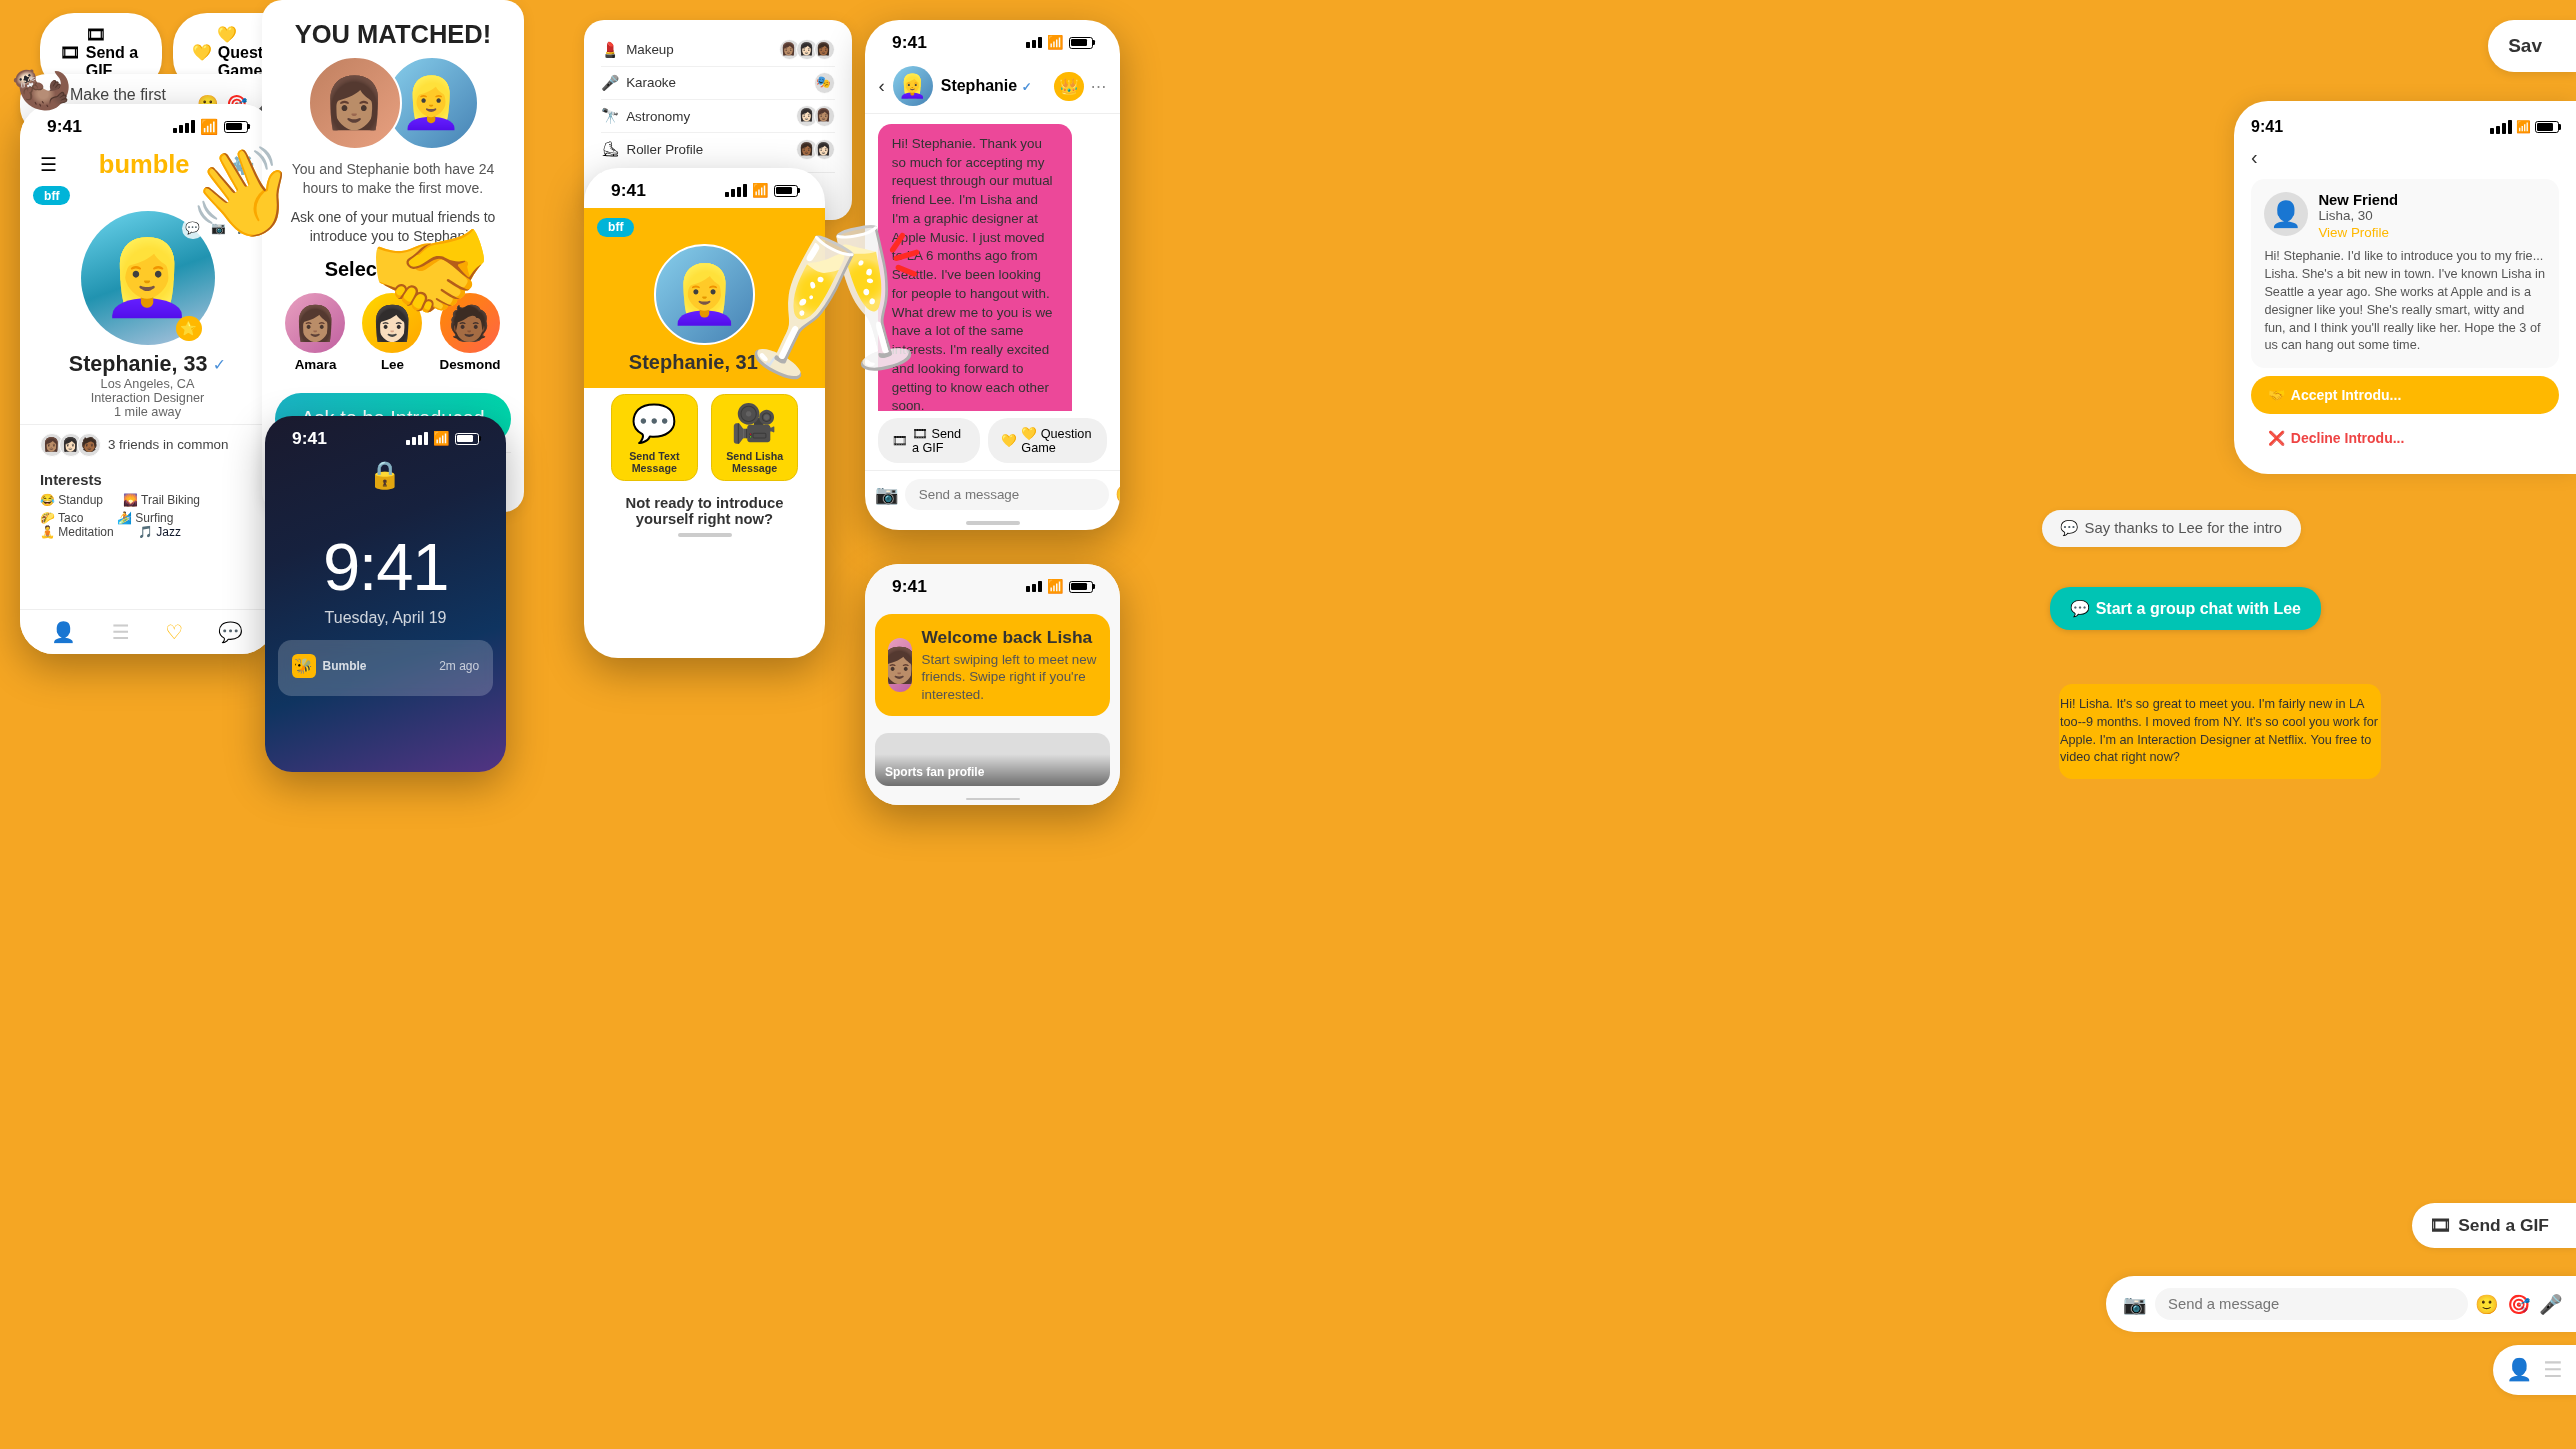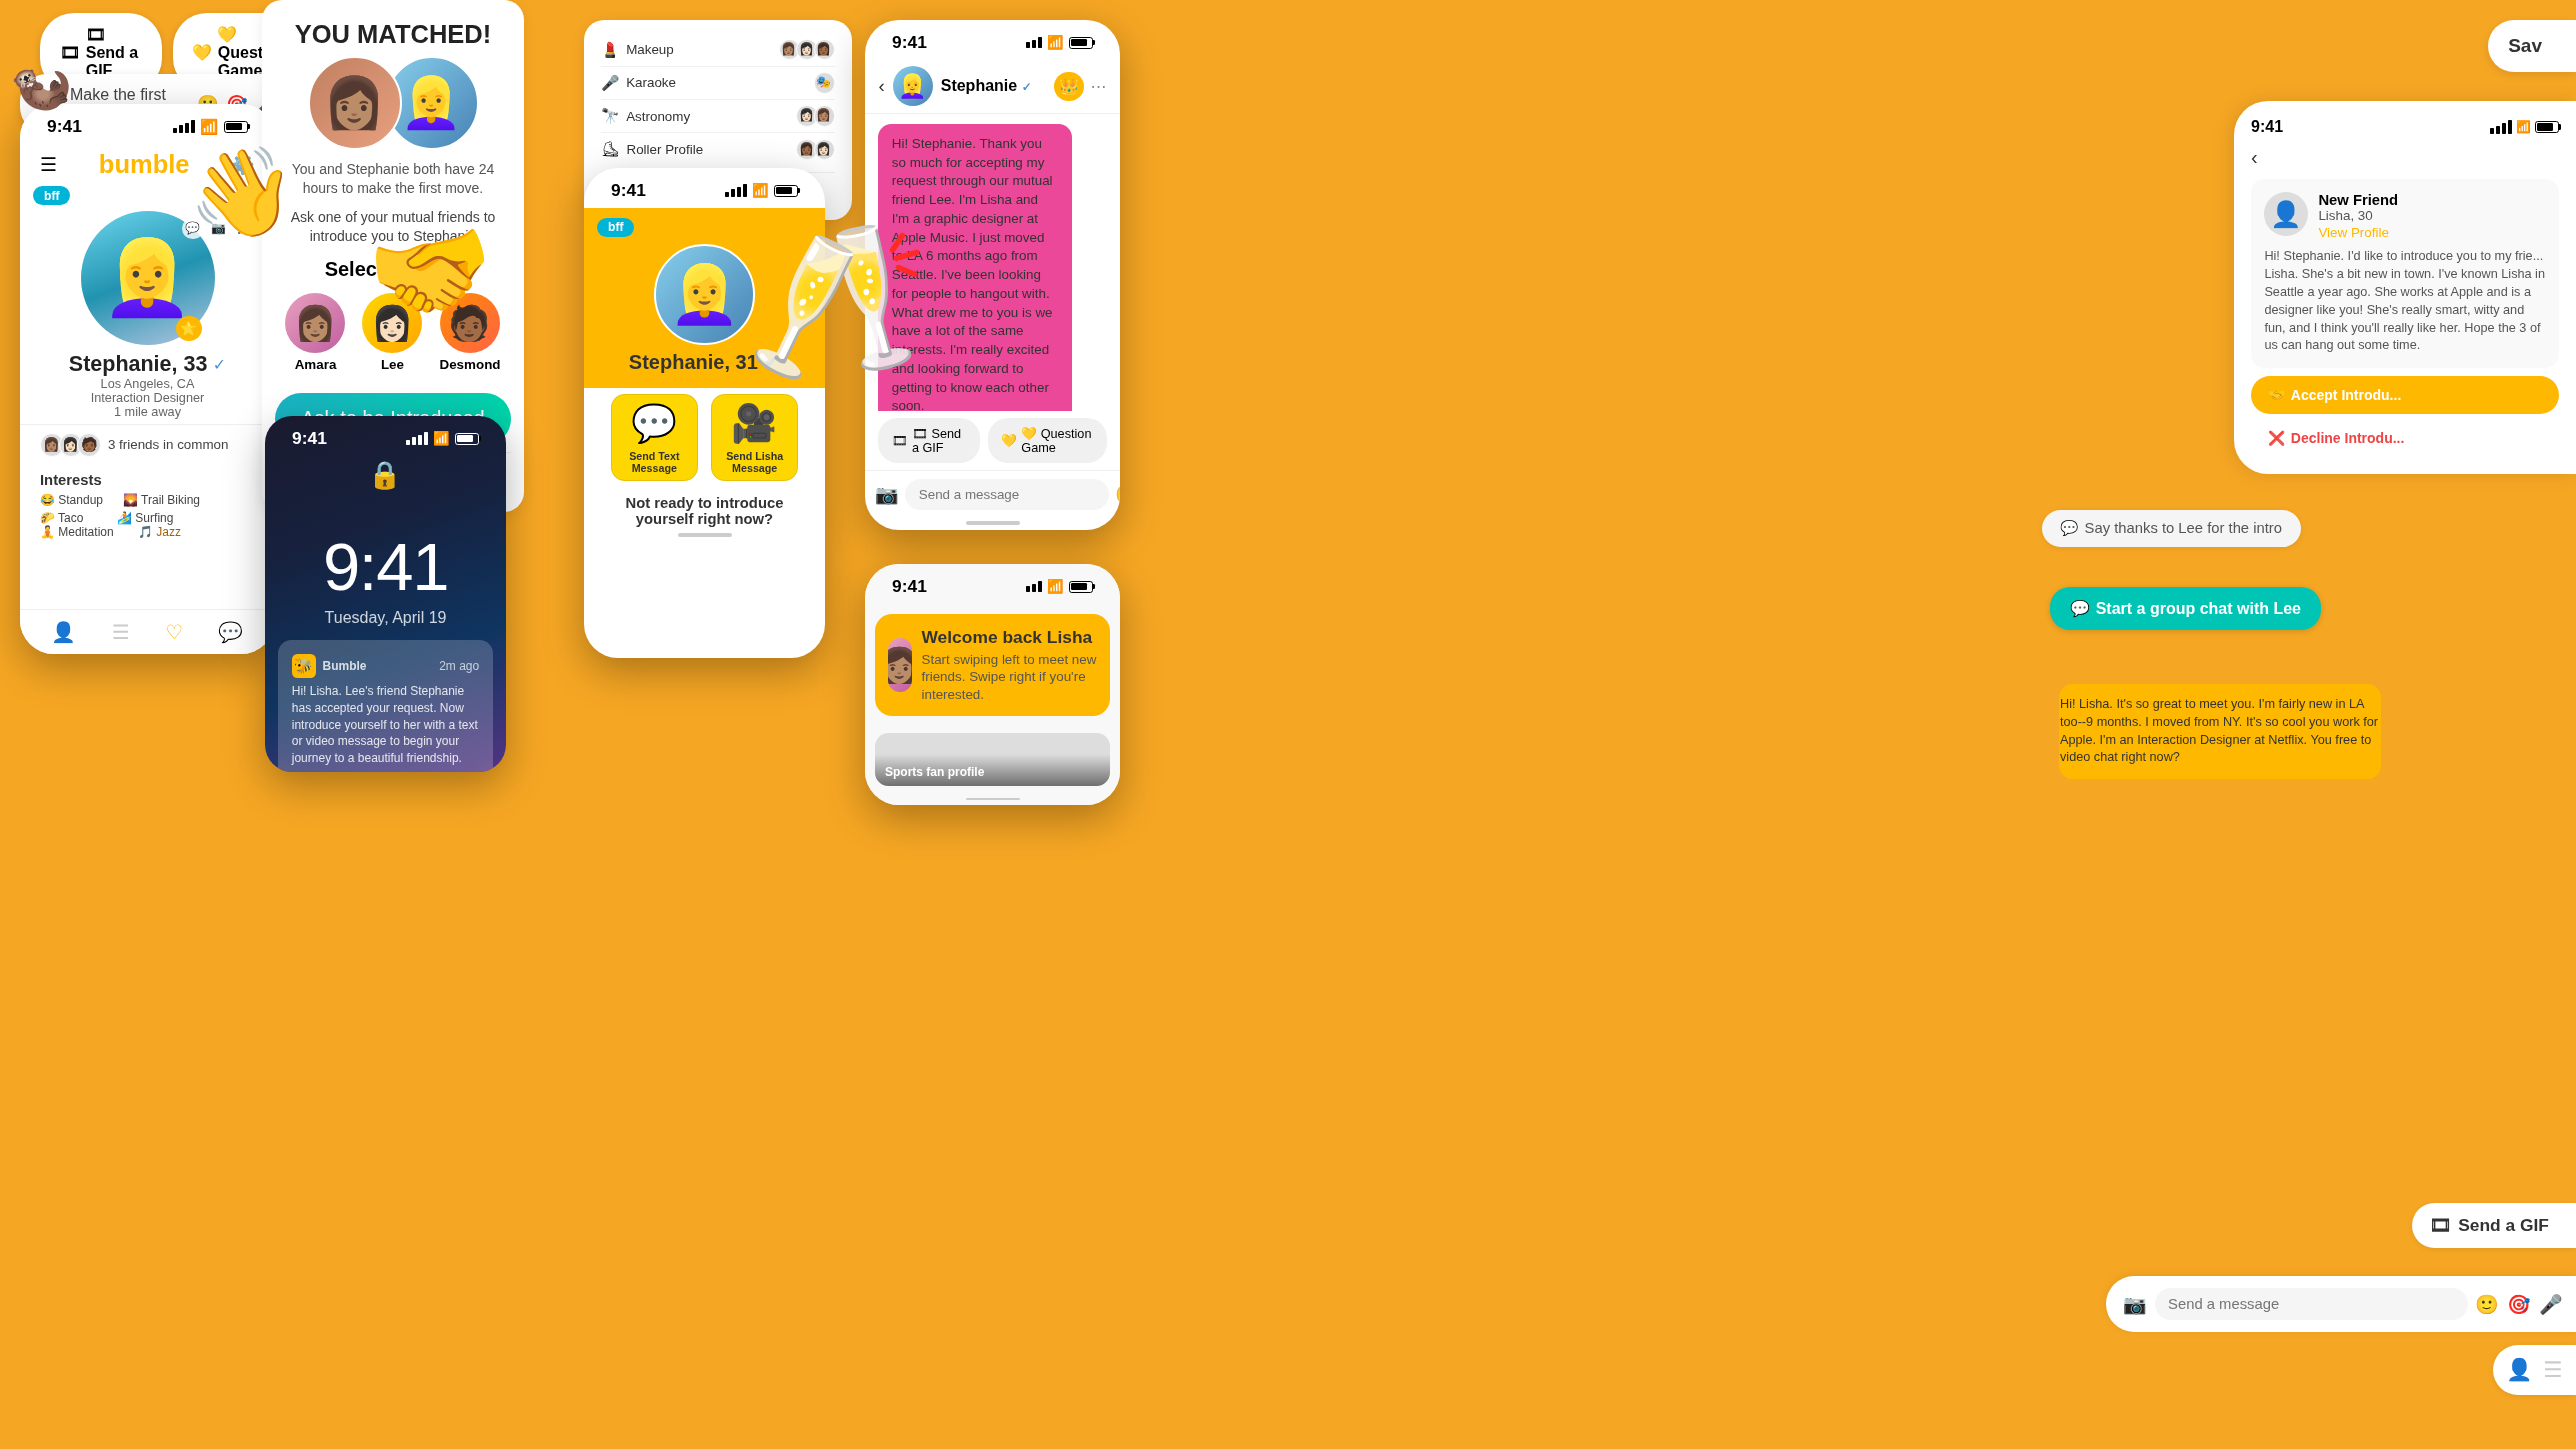--- a/index.html
+++ b/index.html
@@ -393,21 +393,21 @@
       <div style="display:flex;flex-wrap:wrap;gap:6.7px;">
         <span style="font-size:12px;color:#444;">😂 Standup</span>
         <span style="font-size:12px;color:#444;margin-left:13.4px;">🌄 Trail Biking</span>
       </div>
       <div style="display:flex;flex-wrap:wrap;gap:6.7px;margin-top:4px;">
         <span style="font-size:12px;color:#444;">🌮 Taco</span>
         <span style="font-size:12px;color:#444;margin-left:27px;">🏄 Surfing</span>
       </div>
       <div style="display:flex;flex-wrap:wrap;gap:11px;">
         <span style="font-size:12px;color:#444;">🧘 Meditation</span>
-        <span style="font-size:12px;color:#a16207;margin-left:13.4px;">🎵 Jazz</span>
+        <span style="font-size:12px;color:#0f172a;margin-left:13.4px;">🎵 Jazz</span>
       </div>
     </div>
 
     <div class="bottom-nav">
       <span class="nav-icon">👤</span>
       <span class="nav-icon">☰</span>
       <span class="nav-icon" style="color:#FFB800;">♡</span>
       <span class="nav-icon">💬</span>
     </div>
   </div>
@@ -475,21 +475,20 @@
   </div>
   <div class="lockscreen-time">9:41</div>
   <div class="lockscreen-date">Tuesday, April 19</div>
 
   <div class="lock-notification">
     <div class="notif-header">
       <div class="bumble-notif-icon">🐝</div>
       <span class="notif-app-name">Bumble</span>
       <span class="notif-time">2m ago</span>
     </div>
-    <div class="notif-body">Hi! Lisha. Lee's friend Stephanie has accepted your request. Now introduce yourself to her with a text or video message to begin your journey to a beautiful friendship.</div>
   </div>
 </div>
 
 <div style="position:absolute;top:20px;left:584px;width:268px;background:#fff;border-radius:20px;padding:13.4px 17px;box-shadow:0 2.7px 13.4px rgba(0,0,0,0.1);">
   <div style="display:flex;align-items:center;gap:6.7px;padding:5.4px 0;border-bottom:0.7px solid #f0f0f0;">
     <span style="font-size:14.8px;">💄</span>
     <span style="font-size:13.4px;color:#333;font-weight:500;">Makeup</span>
     <div style="display:flex;margin-left:auto;">
       <span style="width:21.5px;height:21.5px;border-radius:50%;background:#ddd;border:1.3px solid #fff;display:inline-block;font-size:12px;text-align:center;line-height:19px;">👩🏽</span>
       <span style="width:21.5px;height:21.5px;border-radius:50%;background:#ddd;border:1.3px solid #fff;display:inline-block;margin-left:-4px;font-size:12px;text-align:center;line-height:19px;">👩🏻</span>

